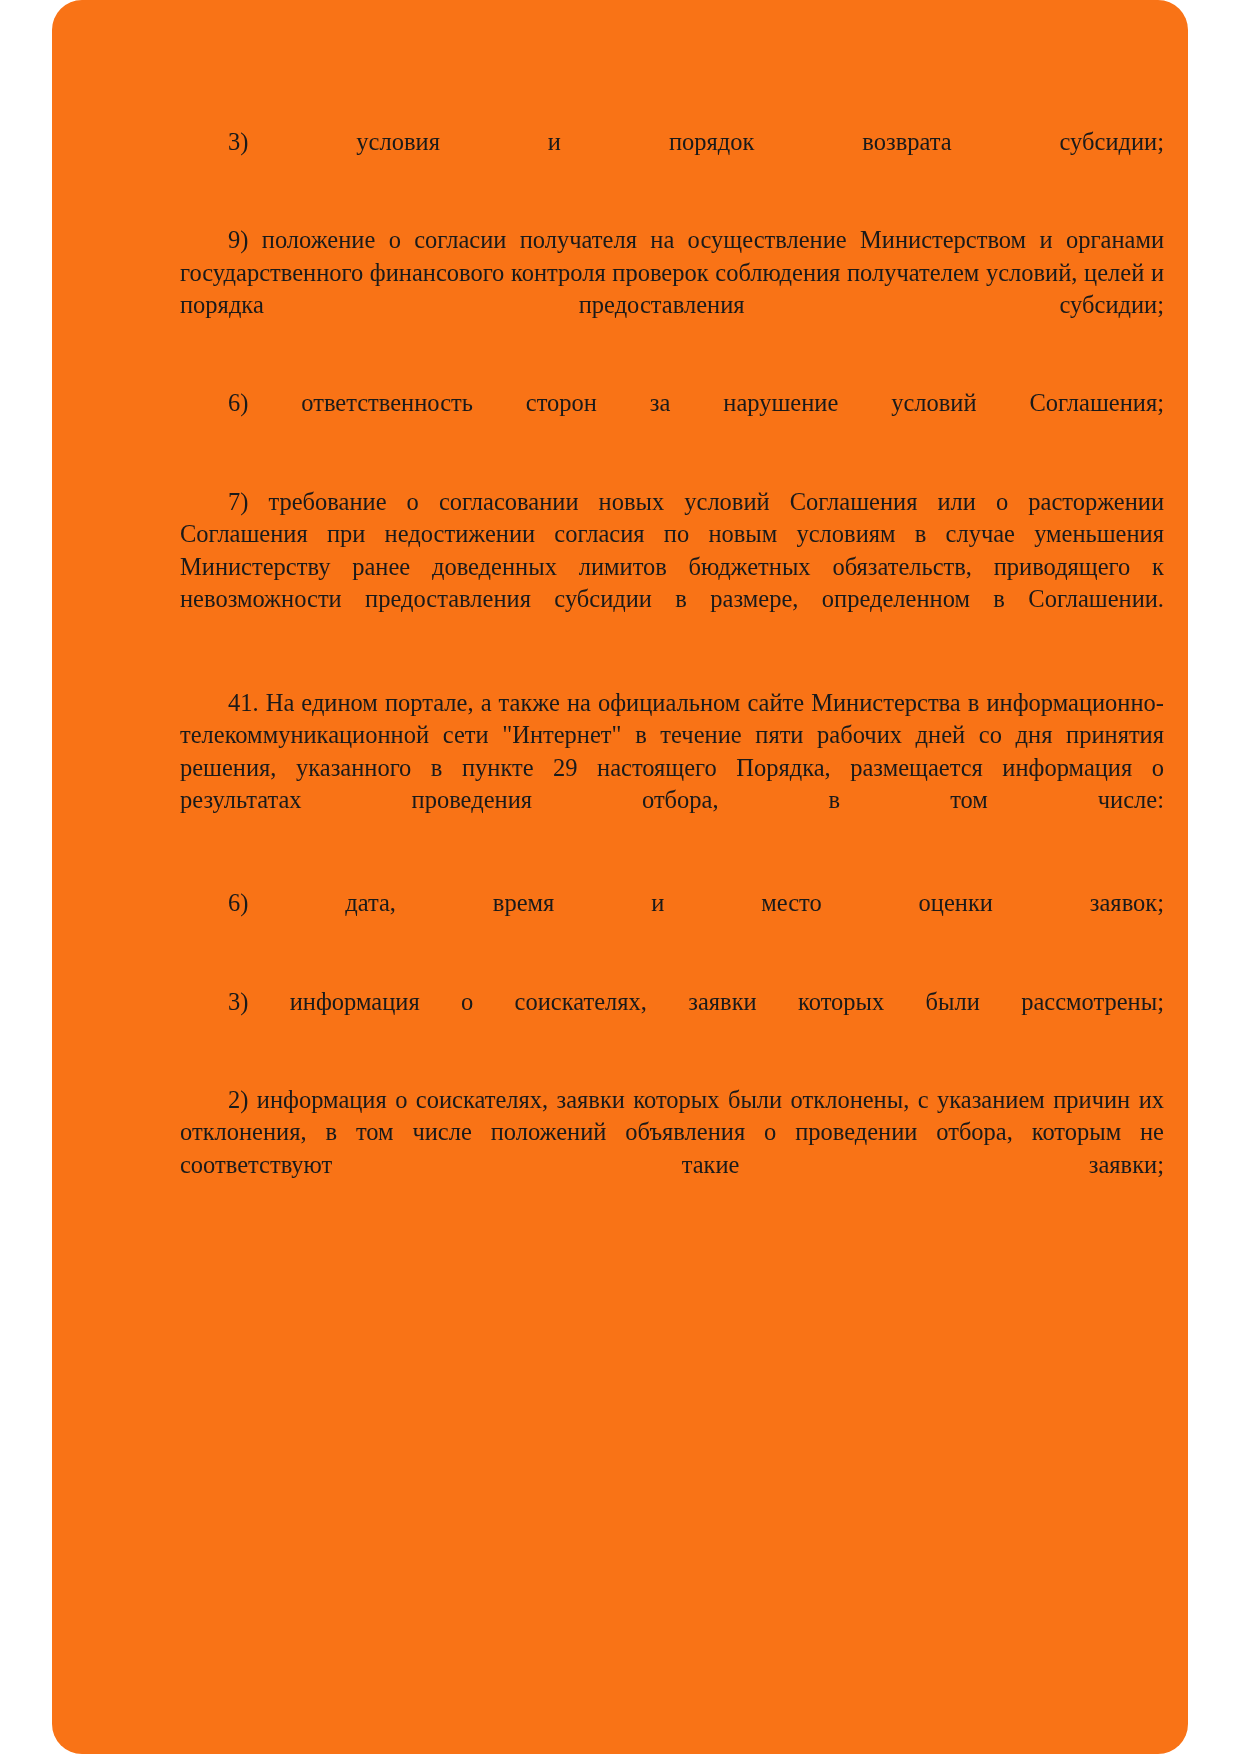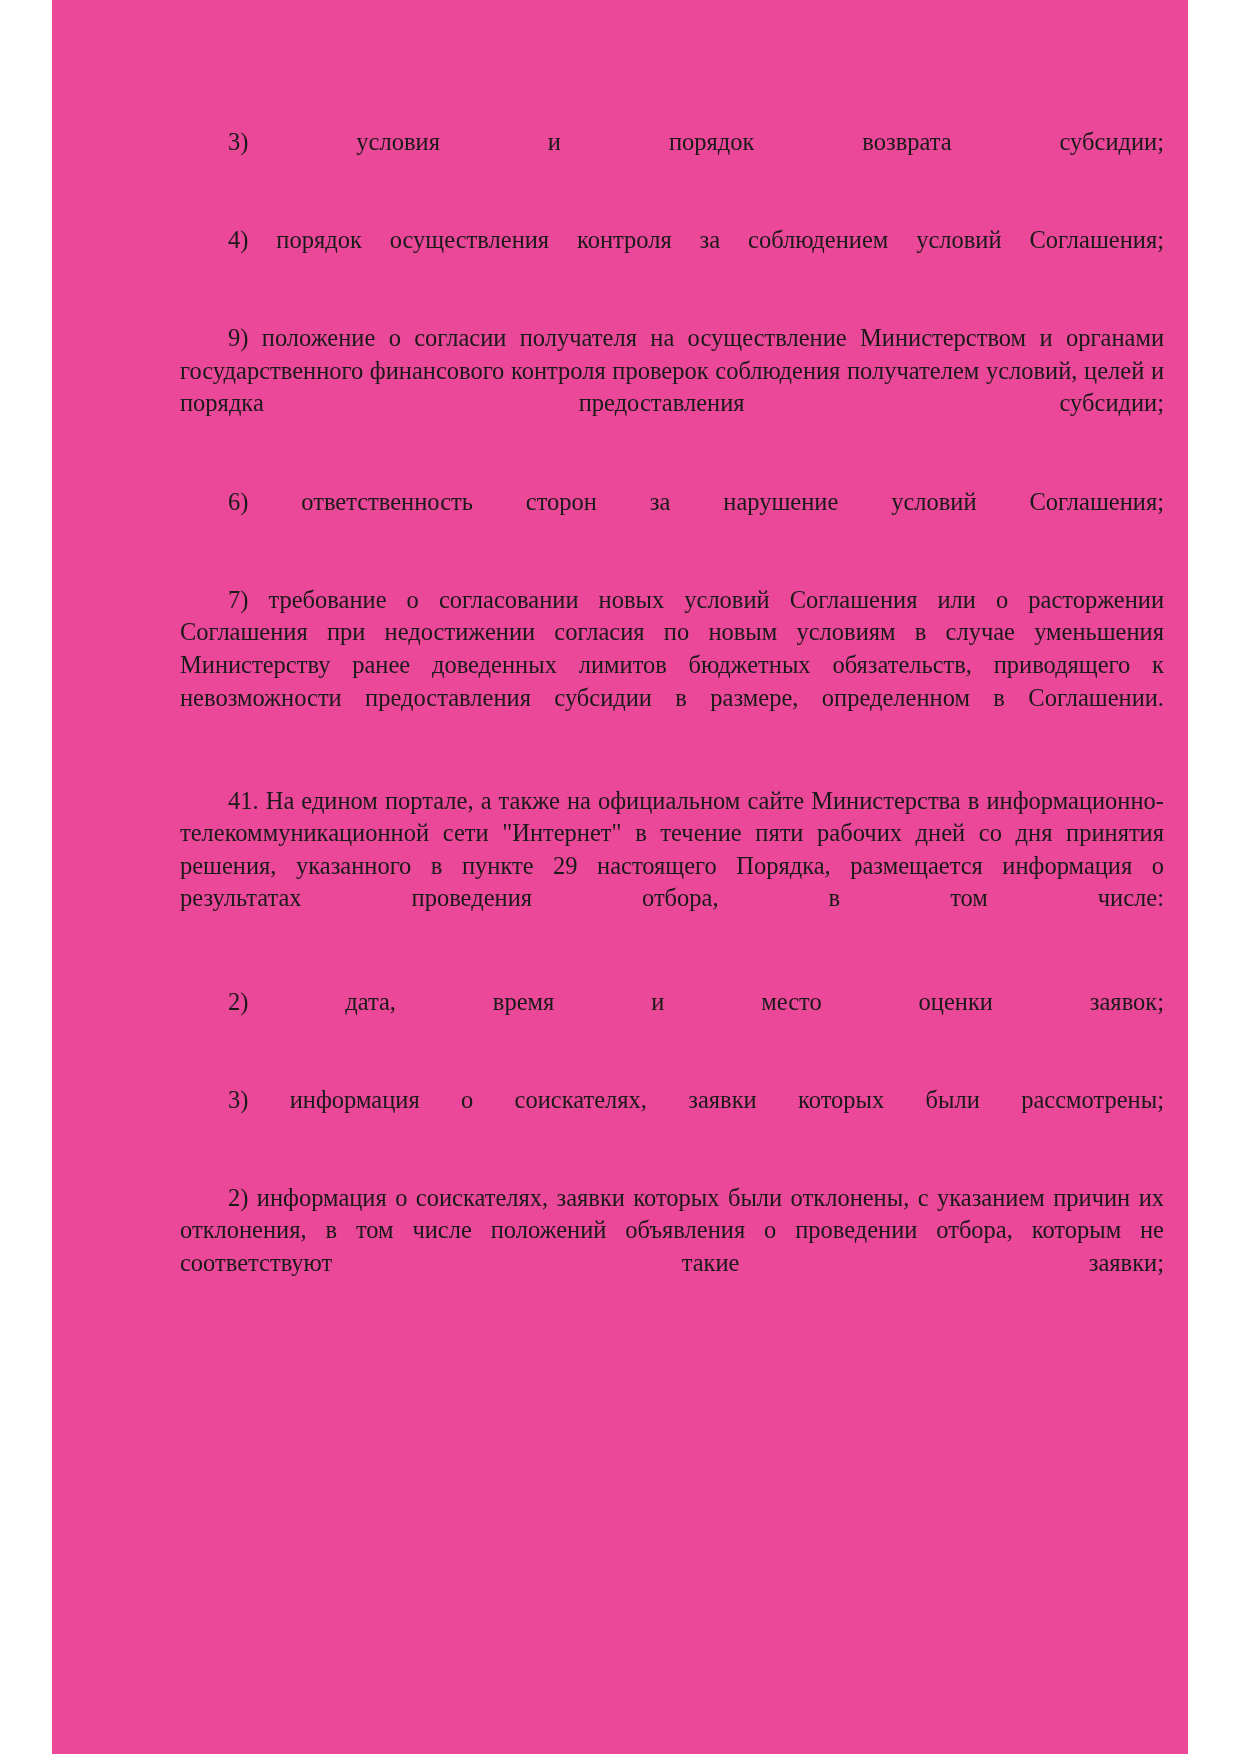--- a/index.html
+++ b/index.html
@@ -6,23 +6,24 @@
   html, body {
     margin: 0;
     padding: 0;
     background: #ffffff;
   }
   .page {
     position: relative;
     width: 1136px;
     height: 1754px;
     margin: 0 auto;
-    background: #ec4899;
+    background: #f97316;
     box-sizing: border-box;
     overflow: hidden;
+    border-radius: 30px;
   }
   .content {
     position: absolute;
     left: 128px;
     top: 126px;
     width: 984px;
   }
   .para {
     font-family: "Liberation Serif", "DejaVu Serif", serif;
     font-size: 24.5px;
@@ -56,33 +57,32 @@
   }
 </style>
 </head>
 <body>
 
 <div class="page">
   <div class="content">
 
     <p class="para gap-lg">3) условия и порядок возврата субсидии;</p>
 
-    <p class="para gap-lg">4) порядок осуществления контроля за соблюдением условий Соглашения;</p>
 
     <p class="para gap-lg">9) положение о согласии получателя на осуществление Министерством и органами государственного финансового контроля проверок соблюдения получателем условий, целей и порядка предоставления субсидии;</p>
 
     <p class="para gap-lg">6) ответственность сторон за нарушение условий Соглашения;</p>
 
     <p class="para gap-xl">7) требование о согласовании новых условий Соглашения или о расторжении Соглашения при недостижении согласия по новым условиям в случае уменьшения Министерству ранее доведенных лимитов бюджетных обязательств, приводящего к невозможности предоставления субсидии в размере, определенном в Соглашении.</p>
 
 
     <p class="para gap-xl">41. На едином портале, а также на официальном сайте Министерства в информационно-телекоммуникационной сети "Интернет" в течение пяти рабочих дней со дня принятия решения, указанного в пункте 29 настоящего Порядка, размещается информация о результатах проведения отбора, в том числе:</p>
 
 
-    <p class="para gap-lg">2) дата, время и место оценки заявок;</p>
+    <p class="para gap-lg">6) дата, время и место оценки заявок;</p>
 
     <p class="para gap-lg">3) информация о соискателях, заявки которых были рассмотрены;</p>
 
     <p class="para gap-lg">2) информация о соискателях, заявки которых были отклонены, с указанием причин их отклонения, в том числе положений объявления о проведении отбора, которым не соответствуют такие заявки;</p>
 
 
   </div>
 </div>
 
 </body></html>

